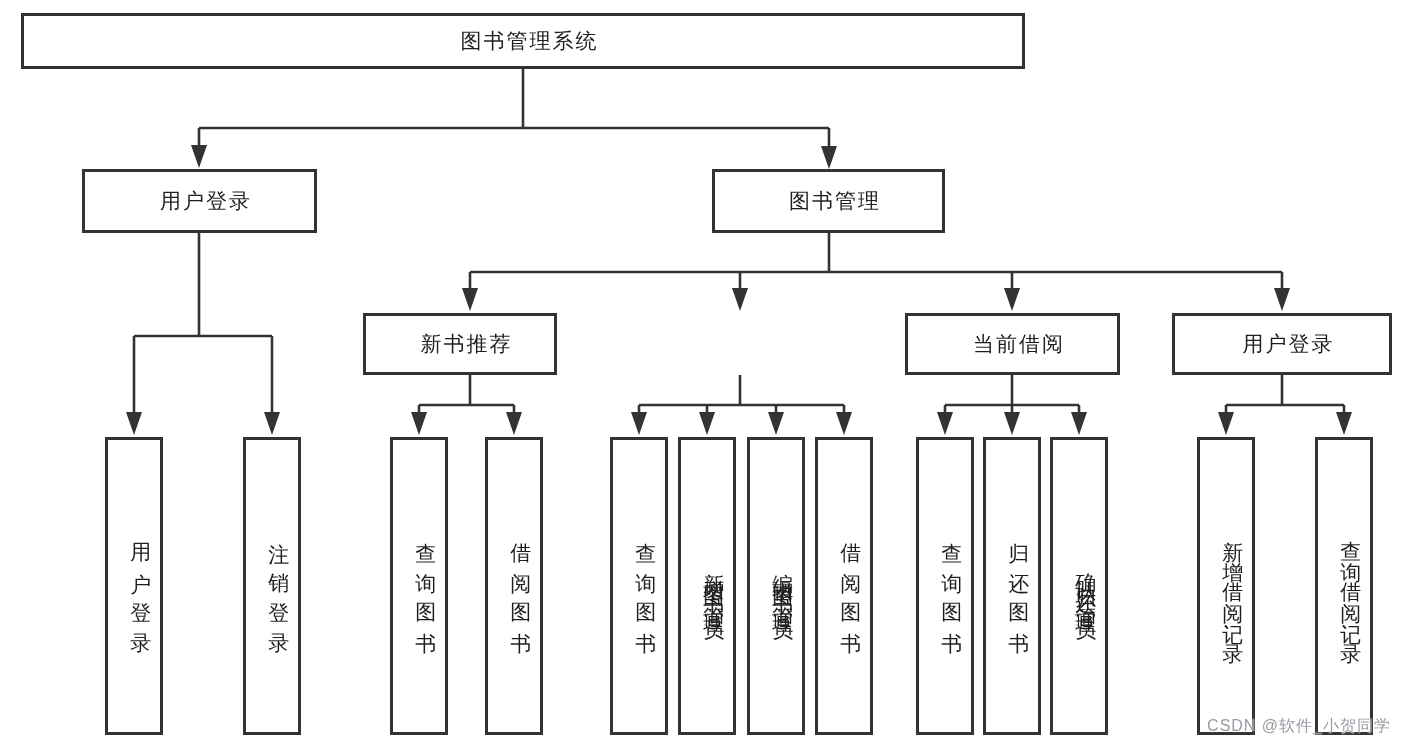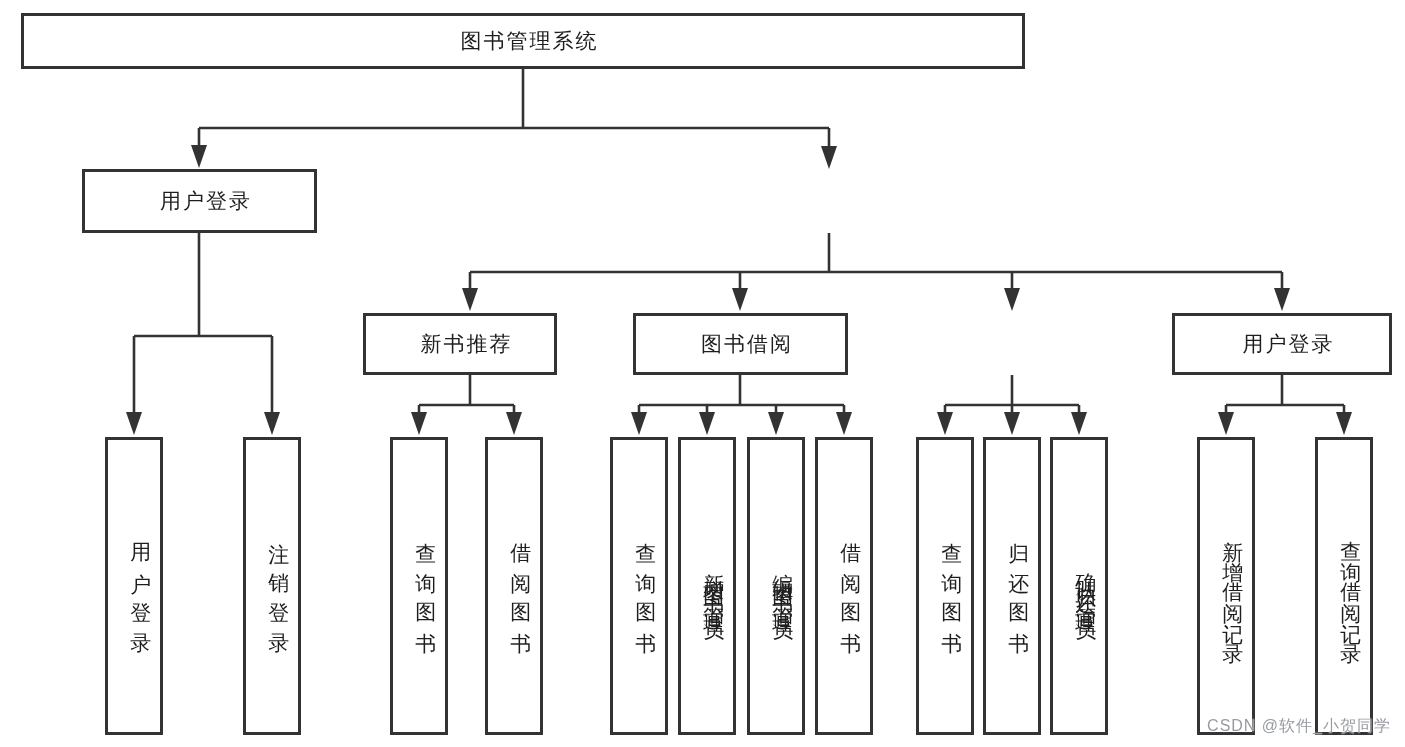--- a/index.html
+++ b/index.html
@@ -151,26 +151,29 @@
     </g>
   </svg>
 
   <div class="node root-box">
     <span class="hlabel">图书管理系统</span>
   </div>
 
   <div class="node lvl2 user-login">
     <span class="hlabel">用户登录</span>
   </div>
+  <div class="node lvl2 book-mgmt">
+    <span class="hlabel">图书管理</span>
+  </div>
 
   <div class="node lvl3 g-recommend">
     <span class="hlabel">新书推荐</span>
   </div>
-  <div class="node lvl3 g-borrow">
-    <span class="hlabel">图书借阅</span>
+  <div class="node lvl3 g-current">
+    <span class="hlabel">当前借阅</span>
   </div>
   <div class="node lvl3 g-records">
     <span class="hlabel">用户登录</span>
   </div>
 
   <div class="node leaf x105">
     <span class="vtext" style="letter-spacing: 30px;">用户登录</span>
   </div>
   <div class="node leaf x243">
     <span class="vtext" style="letter-spacing: 30px;">注销登录</span>

